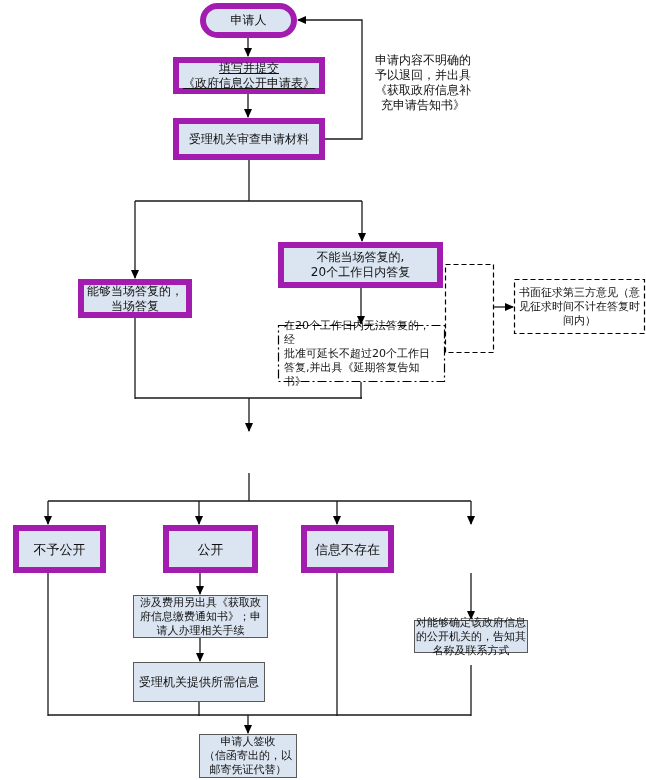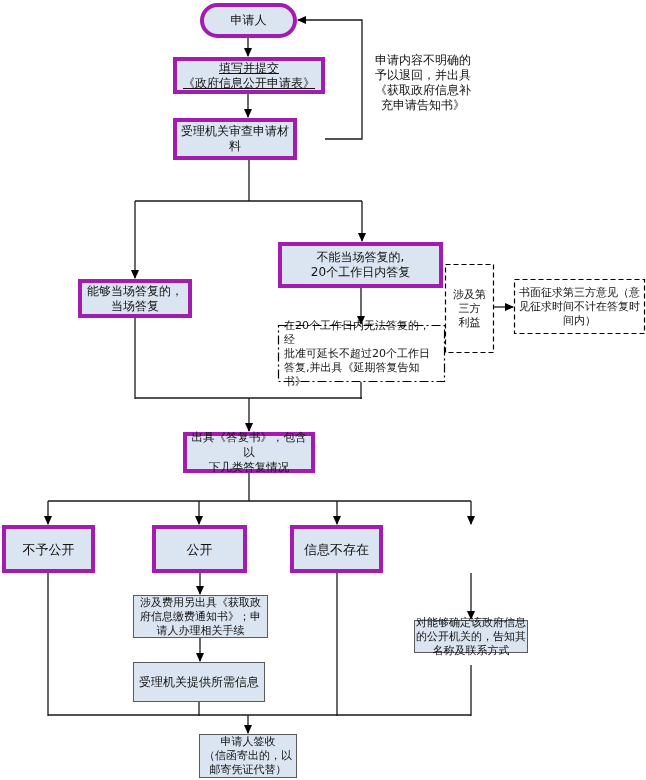--- a/index.html
+++ b/index.html
@@ -3,69 +3,64 @@
 <meta charset="utf-8">
 <style>
   html,body { margin:0; padding:0; background:#ffffff; }
   #canvas {
     position:relative; width:646px; height:780px; background:#ffffff;
     font-family:"DejaVu Sans","Liberation Sans",sans-serif;
     color:#111111; overflow:hidden;
   }
   .node {
     position:absolute; box-sizing:border-box;
-    background:#dbe5f1; border:4px solid #a21caf;
+    background:#dbe5f1; border:6px solid #a21caf;
     display:flex; align-items:center; justify-content:center;
     text-align:center; white-space:pre-line;
     font-size:12px; line-height:15px; z-index:1;
   }
   .thin   { border-width:1px; border-color:#5a5a5a; }
   .stadium{ border-radius:18px; }
-  .big    { font-size:13px; }
+  .big    { font-size:13px;margin-left:11px; }
   .small  { font-size:11px; line-height:14px; }
   .plain  { background:transparent; border:none; }
   .leftal { text-align:left; justify-content:flex-start; align-items:center; padding:0 4px; }
   .note {
     position:absolute; white-space:pre-line; font-size:12px; line-height:15px;
     text-align:center; z-index:1;
   }
   #wires { position:absolute; left:0; top:0; z-index:2; pointer-events:none; }
 </style>
 </head>
 <body>
 
 <div id="canvas">
 
   <div class="node stadium" style="left:200px; top:3px;  width:97px;  height:35px;">申请人</div>
 
   <div class="node" style="left:173px; top:57px;  width:152px; height:37px;text-decoration:underline;">填写并提交
 《政府信息公开申请表》</div>
 
-  <div class="node" style="left:173px; top:118px; width:124px; height:42px;">受理机关审查申请材料</div>
+  <div class="node" style="left:173px; top:118px; width:152px; height:42px;">受理机关审查申请材料</div>
 
   <div class="node" style="left:78px;  top:279px; width:114px; height:39px;">能够当场答复的，
 当场答复</div>
 
   <div class="node" style="left:278px; top:242px; width:165px; height:46px;">不能当场答复的,
 20个工作日内答复</div>
 
   <div class="node plain leftal small" style="left:280px; top:327px; width:163px; height:53px;">在20个工作日内无法答复的，经
 批准可延长不超过20个工作日
 答复,并出具《延期答复告知书》</div>
 
-  <div class="node plain small" style="left:445px; top:264px; width:49px; height:89px;">涉及第
-三方
-利益</div>
 
   <div class="node plain small" style="left:514px; top:279px; width:131px; height:55px;">书面征求第三方意见（意
 见征求时间不计在答复时
 间内）</div>
 
-  <div class="node small" style="left:183px; top:432px; width:132px; height:41px; font-size:11.5px; line-height:15px;">出具《答复书》，包含以
-下几类答复情况</div>
 
   <div class="node big" style="left:2px;   top:525px; width:93px;  height:48px;">不予公开</div>
 
   <div class="node big" style="left:152px; top:525px; width:95px;  height:48px;">公开</div>
 
   <div class="node big" style="left:290px; top:525px; width:93px;  height:48px;">信息不存在</div>
 
 
   <div class="node thin small" style="left:133px; top:595px; width:135px; height:43px;">涉及费用另出具《获取政
 府信息缴费通知书》；申

